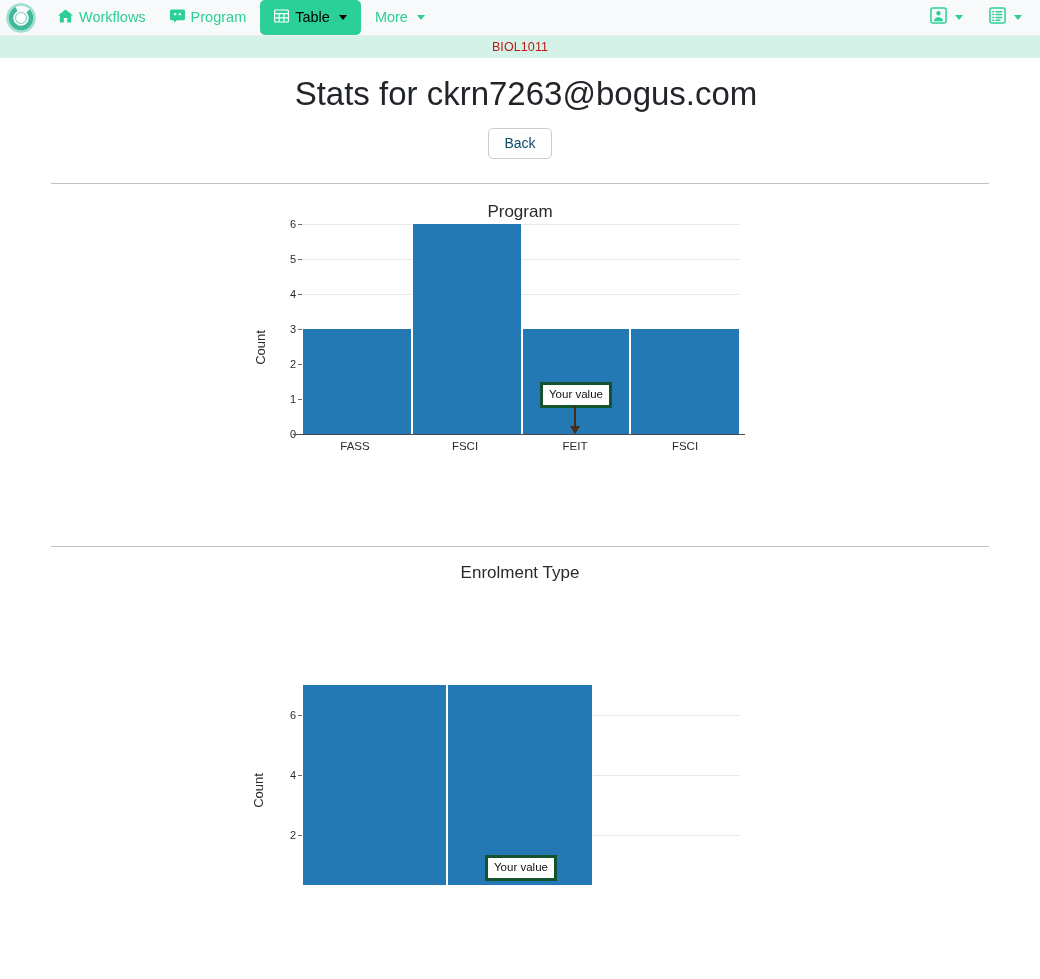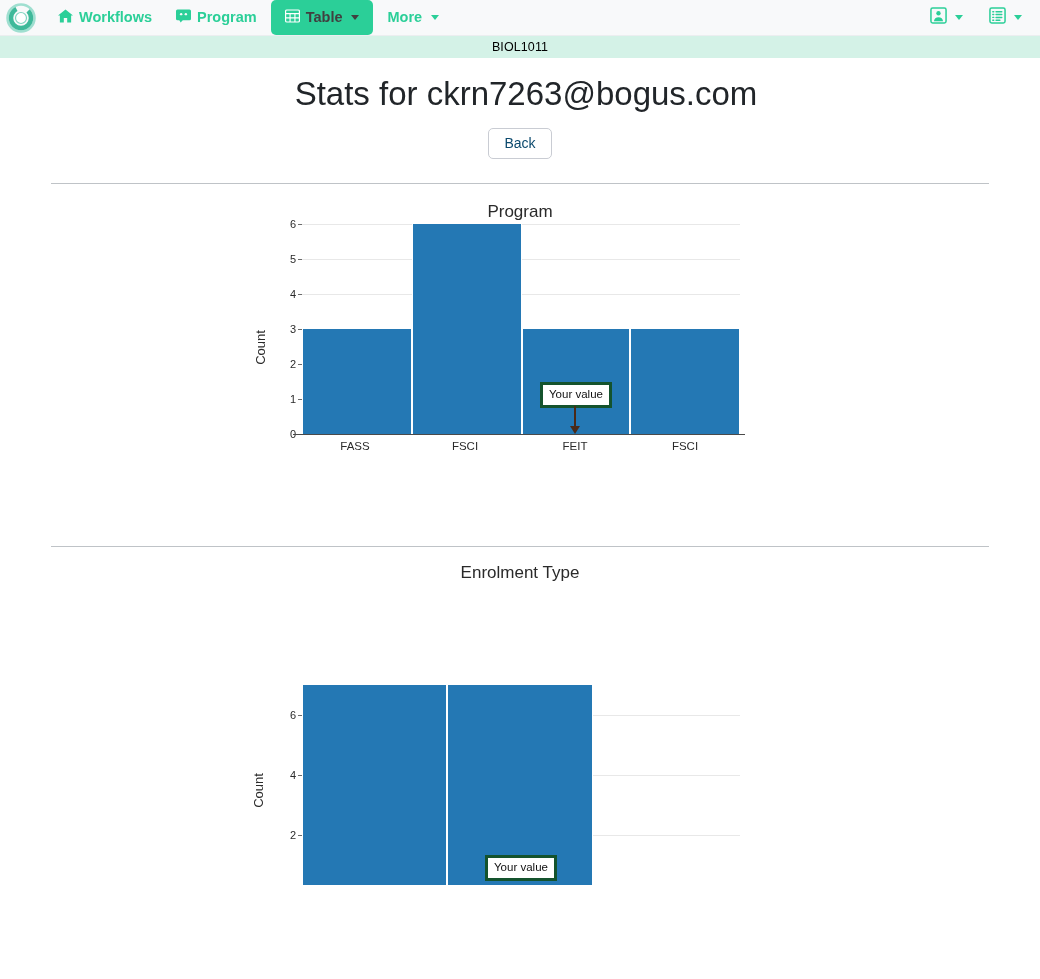--- a/index.html
+++ b/index.html
@@ -25,29 +25,29 @@
     width: 30px; height: 30px;
     margin: 0 10px 0 2px;
     flex: 0 0 auto;
     position: relative;
   }
   .nav-items { display: flex; align-items: center; gap: 0px; }
   .nav-link {
     display: flex; align-items: center; gap: 6px;
     color: #2bcf98;
     font-size: 14.5px;
-    font-weight: bold;
+    font-weight: normal;
     padding: 8px 12px;
     text-decoration: none;
     white-space: nowrap;
     line-height: 1;
   }
   .nav-link.active {
     background: #2bcf98;
-    color: #404040;
+    color: #000000;
     border-radius: 5px;
     padding: 9px 14px;
     margin: 0 2px;
   }
   .caret {
     display: inline-block;
     width: 0; height: 0;
     border-left: 4.5px solid transparent;
     border-right: 4.5px solid transparent;
     border-top: 5px solid currentColor;
@@ -63,21 +63,21 @@
   .nav-icon-btn {
     display: flex; align-items: center; gap: 5px;
     color: #2bcf98;
     cursor: pointer;
   }
 
   
   .course-bar {
     height: 22px;
     background: #d4f2e7;
-    color: #000000;
+    color: #b91c1c;
     font-size: 12.5px;
     display: flex;
     align-items: center;
     justify-content: center;
     letter-spacing: .1px;
   }
 
   
   .page-title {
     text-align: center;

